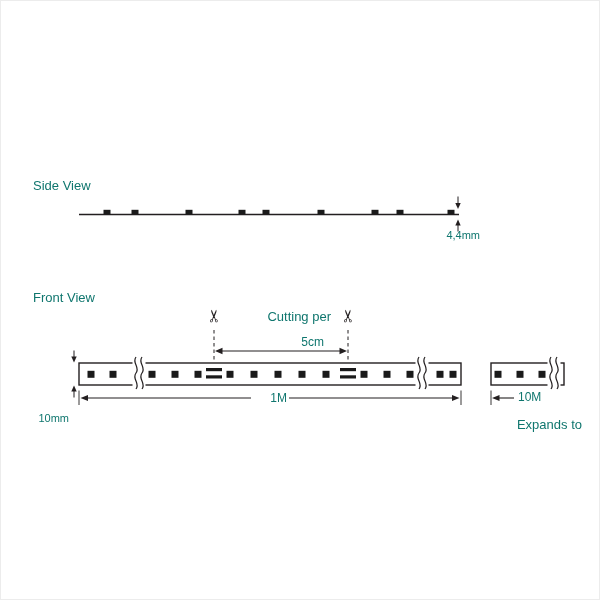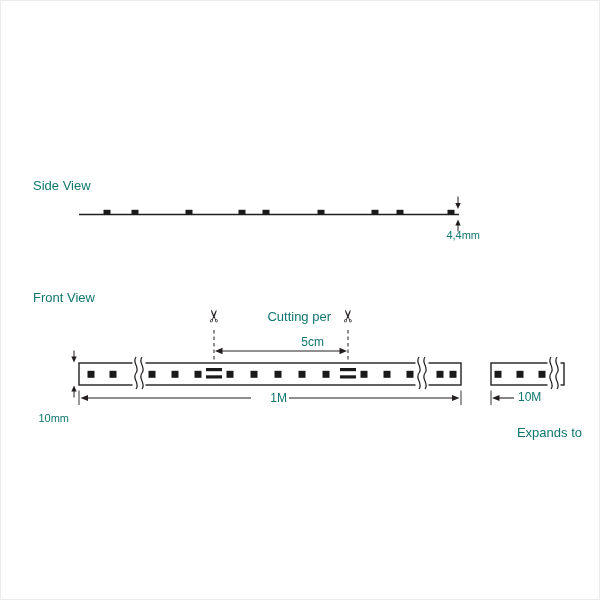--- a/index.html
+++ b/index.html
@@ -150,15 +150,15 @@
 
   <div class="label fs12 center" style="left:273px; top:334px; width:50px;">5cm</div>
 
   <div class="label fs11 center" style="left:30px; top:366px; width:38px;margin-top:45px;">10mm</div>
 
   <div class="label fs12 center" style="left:252px; top:390px; width:34px;">1M</div>
 
 
   <div class="label fs12" style="left:517px; top:389px;">10M</div>
 
-  <div class="label fs13 center" style="left:477px; top:416px; width:104px;margin-top:8px;">Expands to</div>
+  <div class="label fs13 center" style="left:477px; top:416px; width:104px;">Expands to</div>
 
 </div>
 
 </body></html>

